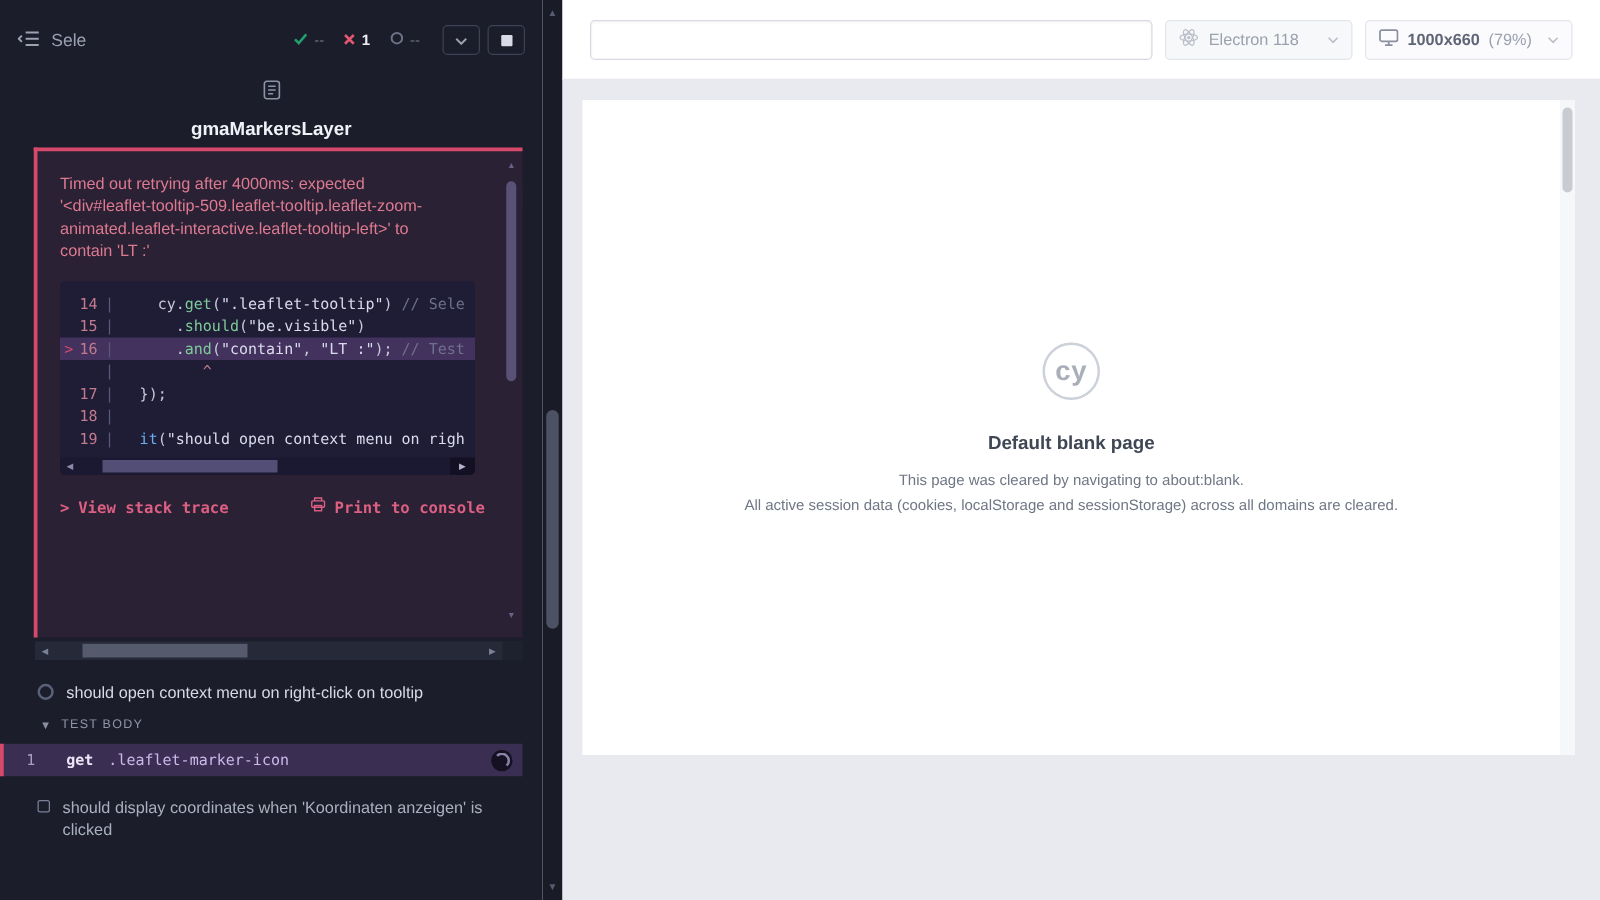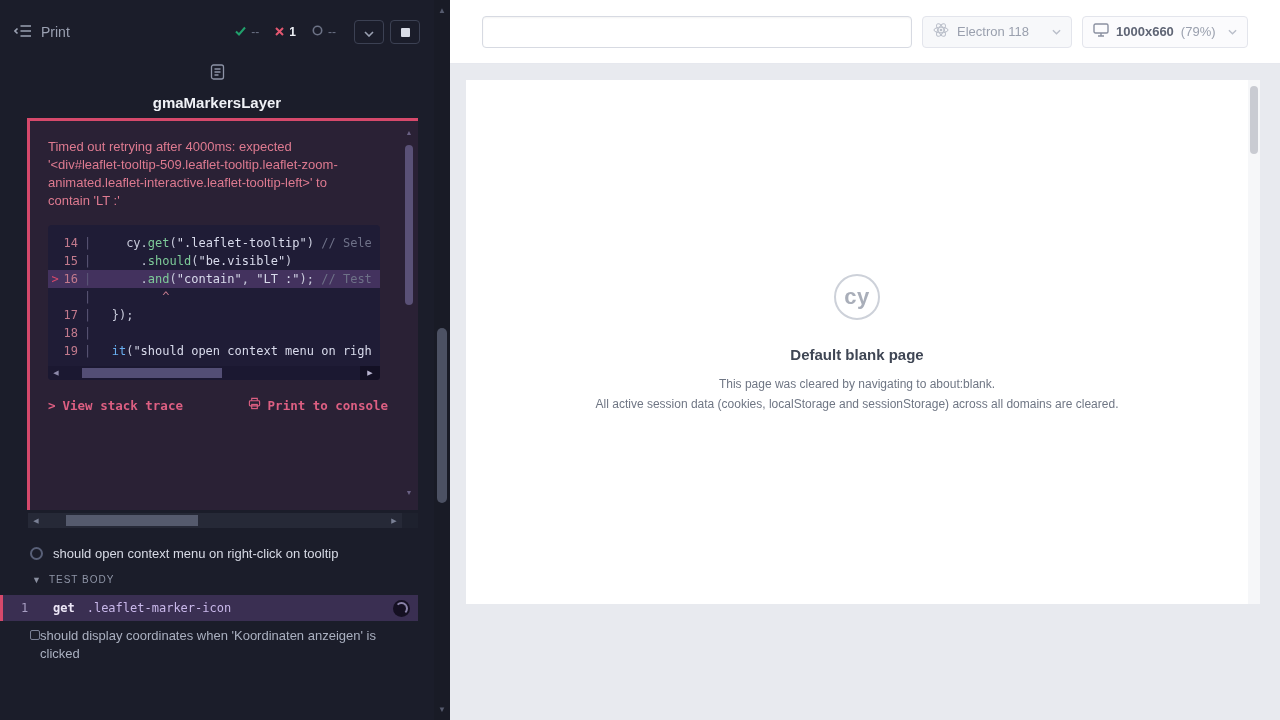--- a/index.html
+++ b/index.html
@@ -82,33 +82,33 @@
              height:26px; display:flex; align-items:center; padding:0 8px 0 18px;
              font-family:"DejaVu Sans Mono", monospace; font-size:12px; cursor:pointer; }
   .cmd-num { color:#a79ec2; width:20px; }
   .cmd-method { color:#ece6f6; font-weight:bold; margin-left:12px; }
   .cmd-target { color:#c9b8ea; margin-left:12px; }
   .cmd-spinner { margin-left:auto; width:17px; height:17px; border-radius:50%; background:#151022;
                  display:flex; align-items:center; justify-content:center; }
   .cmd-spinner::after { content:""; width:9px; height:9px; border-radius:50%;
                         border:2px solid transparent; border-top-color:#8a82a8; border-right-color:#8a82a8; }
 
-  .test-row2 { margin-top:6px; display:flex; padding:0 28px 0 30px; cursor:pointer; }
+  .test-row2 { margin-top:16px; display:flex; gap:10px; padding:0 28px 0 30px; cursor:pointer; }
   .queued-icon { width:10px; height:10px; border:1px solid #7a8096; border-radius:2px; margin-top:3px; flex:none; }
   .test-title2 { font-size:13px; color:#aab0c0; line-height:18px; }
 
   
   .reporter-scroll { position:absolute; left:434px; top:0; width:16px; height:720px; background:#191b26; }
   .rs-arrow { position:absolute; left:0; width:16px; text-align:center; color:#565b6e; font-size:8px; cursor:pointer; }
   .rs-thumb { position:absolute; left:3px; top:328px; width:10px; height:175px; background:#4c5163;
               border-radius:5px; cursor:pointer; }
 
   
   .main { position:absolute; left:450px; top:0; width:830px; height:720px; }
-  .main-header { height:64px; display:flex; gap:10px; padding:0 32px; align-items:center;
+  .main-header { height:64px; display:flex; gap:10px; padding:0 22px; align-items:center;
                  background:#fff; border-bottom:1px solid #e6e8ee; }
   .url-input { flex:1; height:32px; border:1px solid #d7dae2; border-radius:4px;
                box-shadow:inset 0 1px 2px rgba(0,0,0,.05); font-size:13px; padding:0 10px;
                color:#3c4250; outline:none; font-family:"Liberation Sans", sans-serif; }
   .browser-btn { width:150px; height:32px; border:1px solid #e3e5ec; border-radius:4px; background:#f7f8fa;
                  display:flex; align-items:center; padding:0 10px; gap:8px; color:#9aa0ae; font-size:13px; cursor:pointer; }
   .viewport-btn { width:166px; height:32px; border:1px solid #e3e5ec; border-radius:4px; background:#fbfbfd;
                   display:flex; align-items:center; padding:0 10px; gap:7px; font-size:13px; cursor:pointer; }
   .vp-size { color:#5f6575; font-weight:bold; }
   .vp-scale { color:#9aa0ae; }
@@ -136,21 +136,21 @@
   <div class="rp-header">
     <div class="specs-btn">
       <span>
         <svg width="18" height="14" viewBox="0 0 18 14">
             <g stroke="#9ba1b2" stroke-width="1.6" fill="none">
           <path d="M6.5 2h10.5M6.5 7h10.5M6.5 12h10.5"></path>
               <path d="M3.5 4.5L1 7l2.5 2.5"></path>
             </g>
           </svg>
       </span>
-      <span>Print</span>
+      <span>Sele</span>
     </div>
     <div class="stats">
       <span class="stat">
         <span>
           <svg width="11" height="10" viewBox="0 0 11 10" fill="none">
               <path d="M1 5.5l3 3 6-7" stroke="#21a06c" stroke-width="2"></path>
             </svg>
         </span>
         <span>--</span>
       </span>

